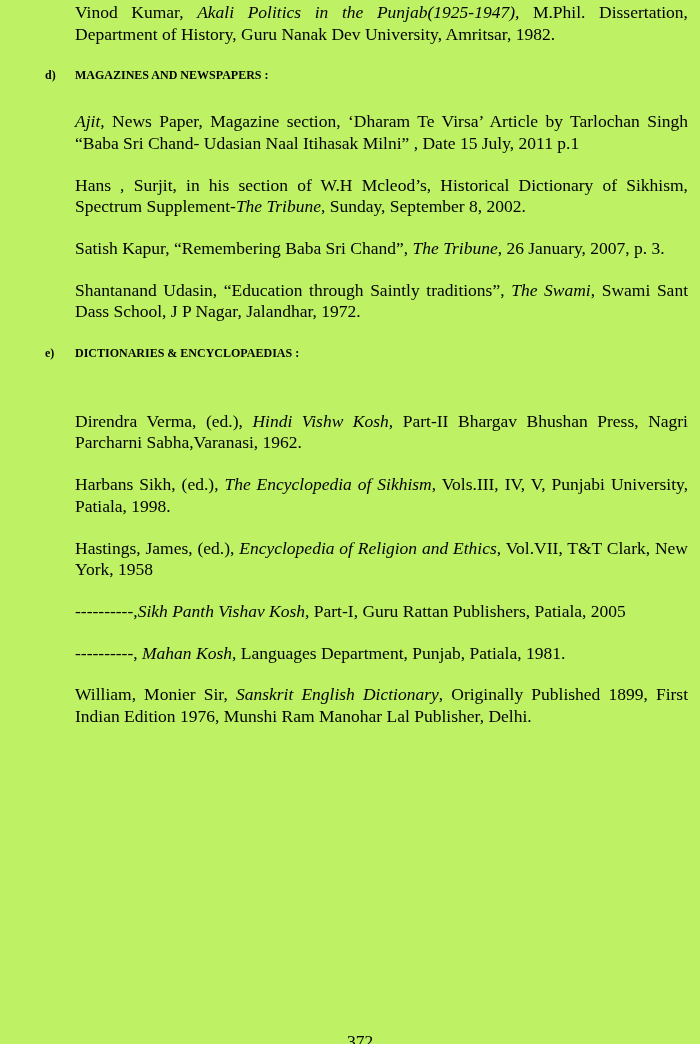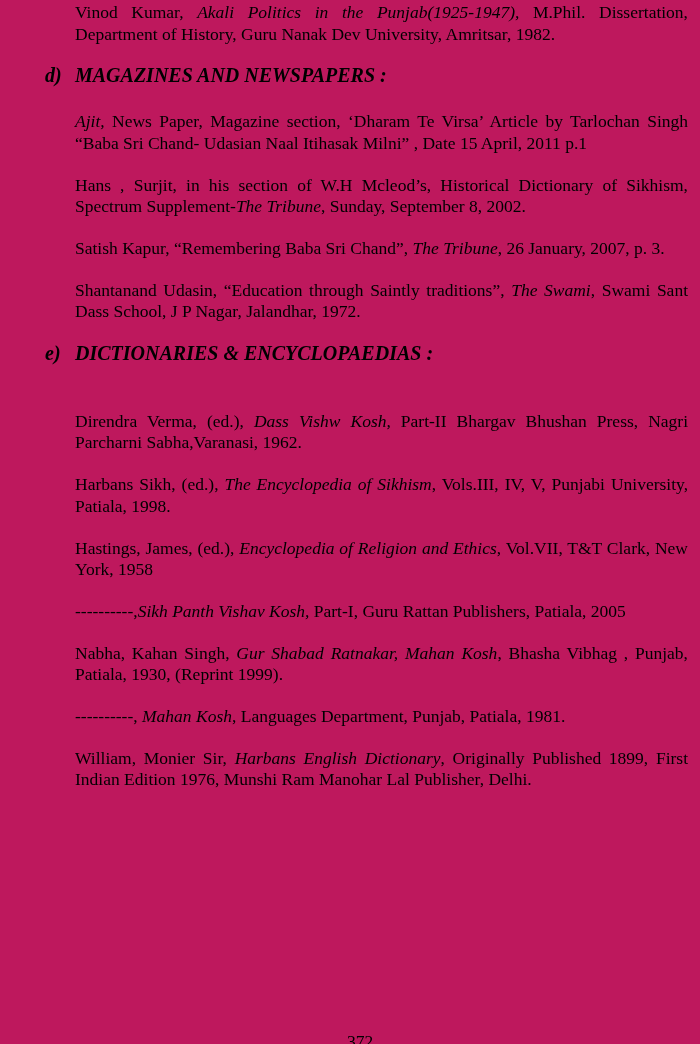--- a/index.html
+++ b/index.html
@@ -4,21 +4,21 @@
 <style>
   html, body {
     margin: 0;
     padding: 0;
     background: #ffffff;
   }
   .page {
     position: relative;
     width: 700px;
     height: 1044px;
-    background: #be185d;
+    background: #bef264;
     overflow: hidden;
     font-family: "Liberation Serif", serif;
     color: #000000;
   }
   .content {
     position: absolute;
     left: 75px;
     top: 2px;
     width: 613px;
   }
@@ -30,24 +30,23 @@
     text-justify: inter-word;
   }
   p.entry i {
     font-style: italic;
   }
   section.section {
     margin: 0;
   }
   .section-heading {
     margin: 16px 0 24px -30px;
-    font-size: 20px;
+    font-size: 12px;
     line-height: 21.7px;
     font-weight: bold;
-    font-style: italic;
     text-align: left;
   }
   section.section:last-of-type .section-heading {
     margin-top: 3px;
     margin-bottom: 46px;
   }
   .section-label {
     display: inline-block;
     width: 30px;
   }
@@ -63,30 +62,29 @@
   }
 </style>
 </head>
 <body>
 
 <div class="page">
   <div class="content" id="content">
       <p class="entry"><span>Vinod Kumar, </span><i>Akali Politics in the Punjab(1925-1947),</i><span> M.Phil. Dissertation, Department of History, Guru Nanak Dev University, Amritsar, 1982.</span></p>
       <section class="section">
         <h2 class="section-heading"><span class="section-label">d)</span><span class="section-title">MAGAZINES AND NEWSPAPERS :</span></h2>
-        <p class="entry"><i>Ajit,</i><span> News Paper, Magazine section, ‘Dharam Te Virsa’ Article by Tarlochan Singh “Baba Sri Chand- Udasian Naal Itihasak Milni” , Date 15 April, 2011 p.1</span></p>
+        <p class="entry"><i>Ajit,</i><span> News Paper, Magazine section, ‘Dharam Te Virsa’ Article by Tarlochan Singh “Baba Sri Chand- Udasian Naal Itihasak Milni” , Date 15 July, 2011 p.1</span></p>
         <p class="entry"><span>Hans , Surjit, in his section of W.H Mcleod’s, Historical Dictionary of Sikhism, Spectrum Supplement-</span><i>The Tribune</i><span>, Sunday, September 8, 2002.</span></p>
         <p class="entry"><span>Satish Kapur, “Remembering Baba Sri Chand”, </span><i>The Tribune</i><span>, 26 January, 2007, p. 3.</span></p>
         <p class="entry"><span>Shantanand Udasin, “Education through Saintly traditions”, </span><i>The Swami</i><span>, Swami Sant Dass School, J P Nagar, Jalandhar, 1972.</span></p>
       </section>
       <section class="section">
         <h2 class="section-heading"><span class="section-label">e)</span><span class="section-title">DICTIONARIES &amp; ENCYCLOPAEDIAS :</span></h2>
-        <p class="entry"><span>Direndra Verma, (ed.), </span><i>Dass Vishw Kosh,</i><span> Part-II Bhargav Bhushan Press, Nagri Parcharni Sabha,Varanasi, 1962.</span></p>
+        <p class="entry"><span>Direndra Verma, (ed.), </span><i>Hindi Vishw Kosh,</i><span> Part-II Bhargav Bhushan Press, Nagri Parcharni Sabha,Varanasi, 1962.</span></p>
         <p class="entry"><span>Harbans Sikh, (ed.), </span><i>The Encyclopedia of Sikhism</i><span>, Vols.III, IV, V, Punjabi University, Patiala, 1998.</span></p>
         <p class="entry"><span>Hastings, James, (ed.), </span><i>Encyclopedia of Religion and Ethics</i><span>, Vol.VII, T&amp;T Clark, New York, 1958</span></p>
         <p class="entry"><span>----------,</span><i>Sikh Panth Vishav Kosh,</i><span> Part-I, Guru Rattan Publishers, Patiala, 2005</span></p>
-        <p class="entry"><span>Nabha, Kahan Singh, </span><i>Gur Shabad Ratnakar, Mahan Kosh</i><span>, Bhasha Vibhag , Punjab, Patiala, 1930, (Reprint 1999).</span></p>
         <p class="entry"><span>----------, </span><i>Mahan Kosh</i><span>, Languages Department, Punjab, Patiala, 1981.</span></p>
-        <p class="entry"><span>William, Monier Sir, </span><i>Harbans English Dictionary</i><span>, Originally Published 1899, First Indian Edition 1976, Munshi Ram Manohar Lal Publisher, Delhi.</span></p>
+        <p class="entry"><span>William, Monier Sir, </span><i>Sanskrit English Dictionary</i><span>, Originally Published 1899, First Indian Edition 1976, Munshi Ram Manohar Lal Publisher, Delhi.</span></p>
       </section>
     </div>
   <div class="page-number">372</div>
 </div>
 
 </body></html>

